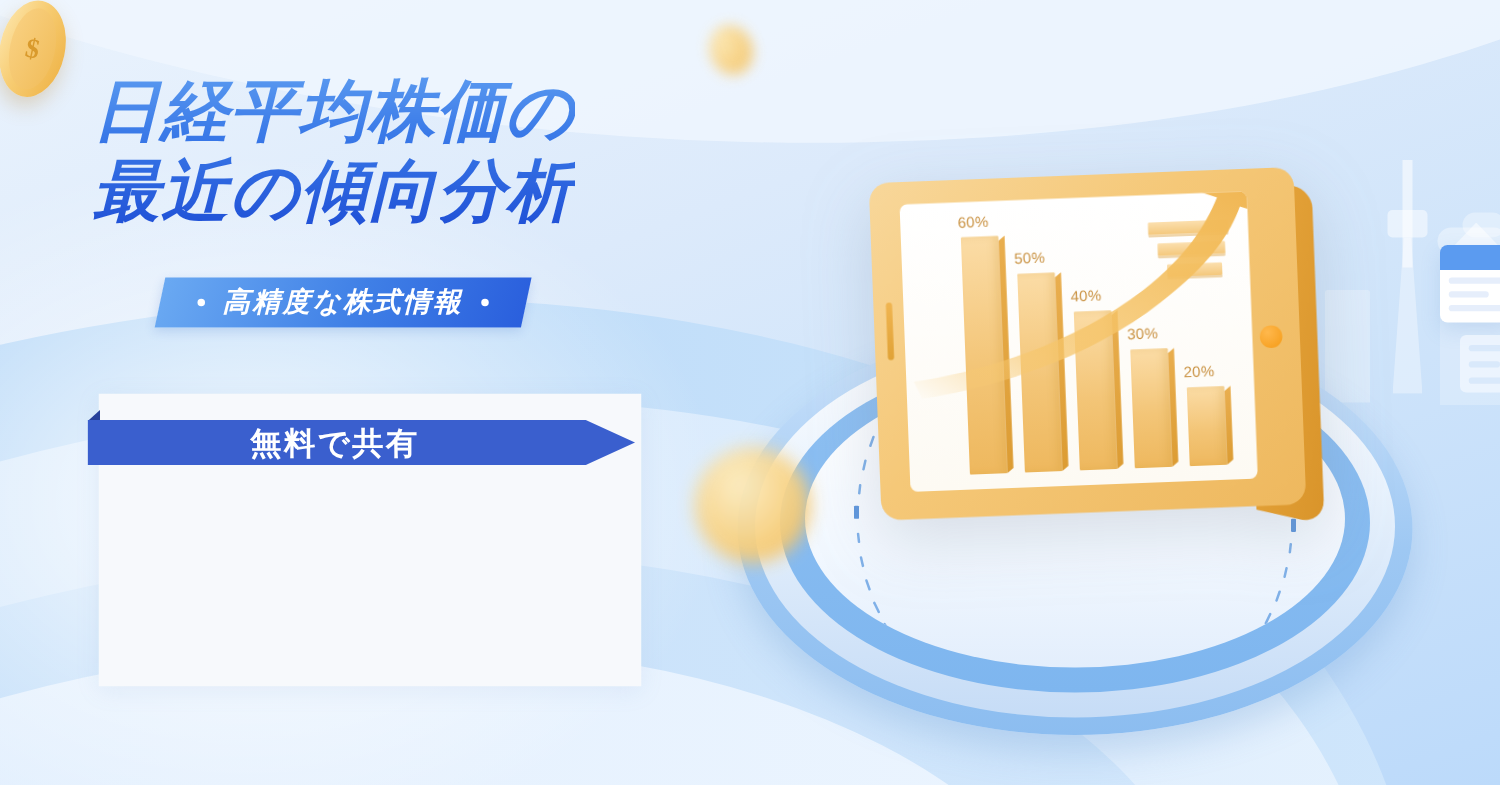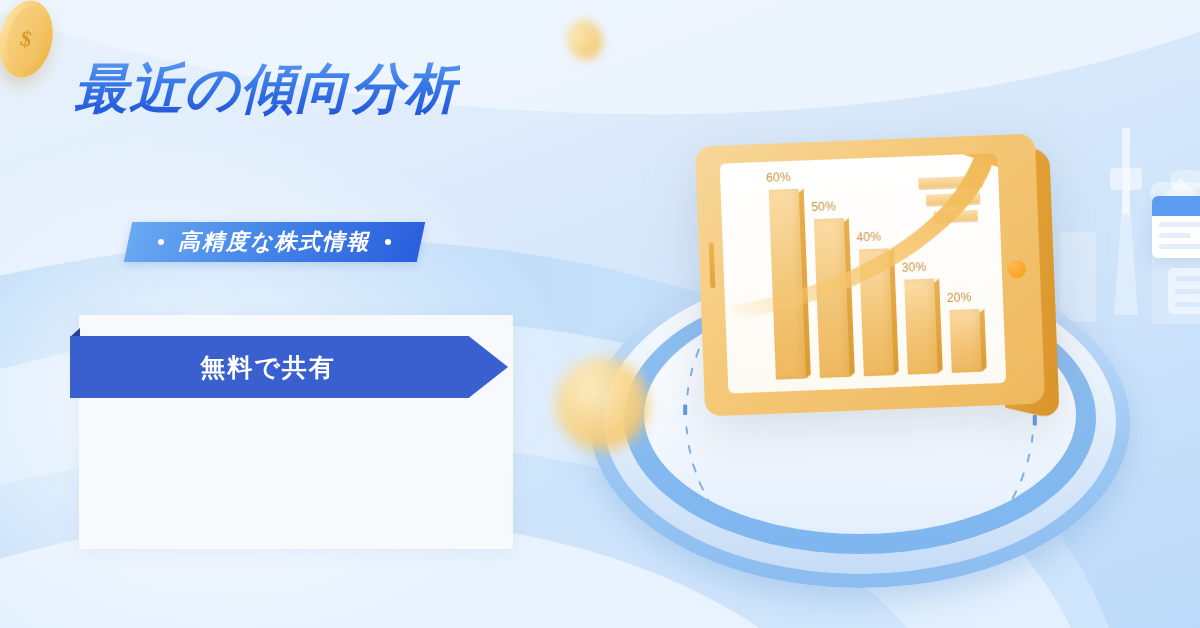--- a/index.html
+++ b/index.html
@@ -248,21 +248,21 @@
     font-weight: bold; font-style: italic;
     letter-spacing: 1px;
     background: linear-gradient(180deg, #5b9af0 0%, #3a7ae8 38%, #1f4fd6 100%);
     -webkit-background-clip: text;
     background-clip: text;
     color: transparent;
     -webkit-text-fill-color: transparent;
     text-shadow: none;
     white-space: nowrap;
   }
-  .headline .ln2 { display: block; font-family: Liberation Serif, serif; }
+  .headline .ln2 { display: block; }
 
   .subtitle-badge {
     position: absolute; left: 128px; top: 222px;
     height: 40px;
     padding: 0 30px;
     display: flex; align-items: center; gap: 14px;
     background: linear-gradient(100deg, #6aa9f2 0%, #3f7fe6 55%, #2a5fdd 100%);
     transform: skewX(-12deg);
     box-shadow: 0 3px 8px rgba(60,110,200,.2);
   }
@@ -278,21 +278,21 @@
   
   .info-card {
     position: absolute; left: 79px; top: 315px;
     width: 434px; height: 234px;
     background: #f7f9fc;
     box-shadow: 0 4px 18px rgba(120,160,210,.13);
   }
 
   .ribbon {
     position: absolute; left: 70px; top: 336px;
-    width: 438px; height: 62px;
+    width: 438px; height: 36px;
     display: flex; align-items: center; justify-content: center;
     background: #3a5fce;
     clip-path: polygon(0 0, 91% 0, 100% 50%, 91% 100%, 0 100%);
     box-shadow: 0 3px 7px rgba(45,80,185,.22);
   }
   .ribbon .txt {
     color: #ffffff; font-size: 25px; font-weight: bold;
     letter-spacing: 2px; margin-right: 42px;
     white-space: nowrap;
   }
@@ -427,20 +427,21 @@
 
   <div class="coin coin-top"></div>
   <div class="coin coin-blur"></div>
   <div class="coin-sharp">
     <div class="inner">
       <span class="sym">$</span>
     </div>
   </div>
 
   <div class="headline">
+    <span>日経平均株価の</span>
     <span class="ln2">最近の傾向分析</span>
   </div>
 
   <div class="subtitle-badge">
     <span class="dot"></span>
     <span class="txt">高精度な株式情報</span>
     <span class="dot"></span>
   </div>
 
   <div class="info-card"></div>

